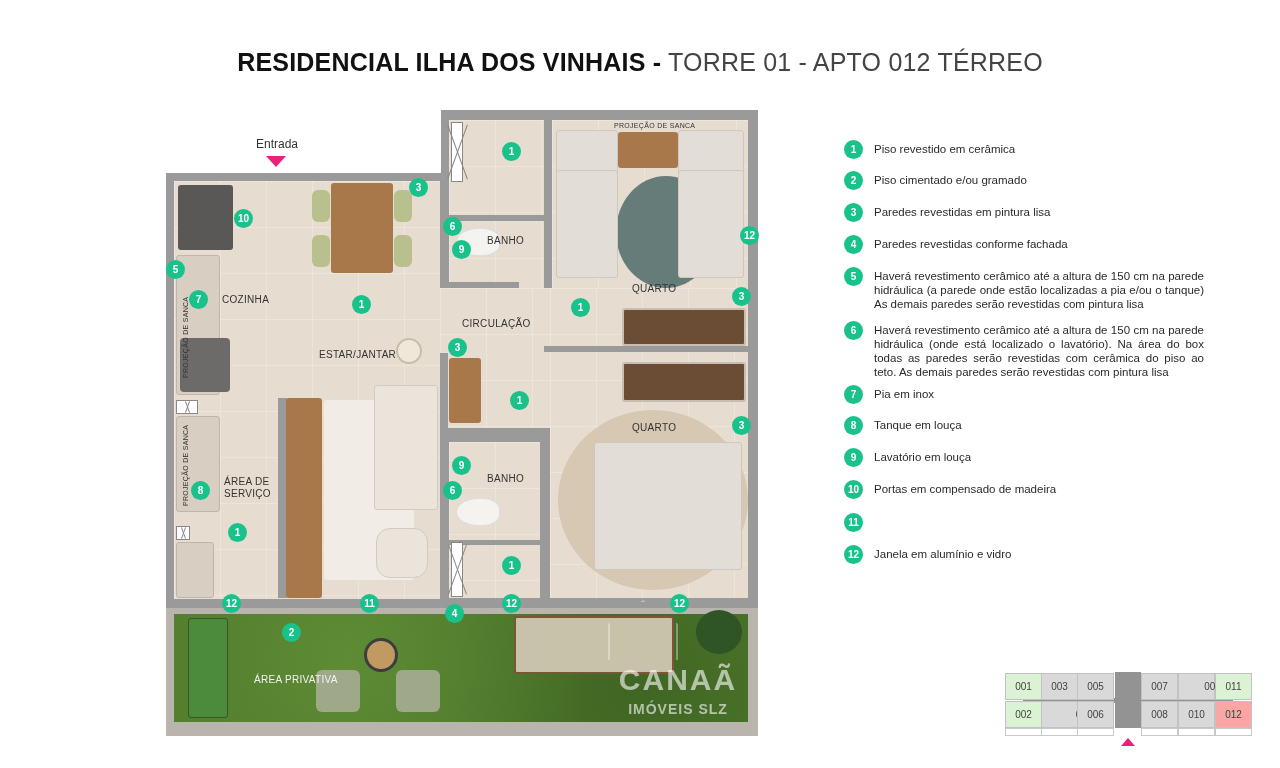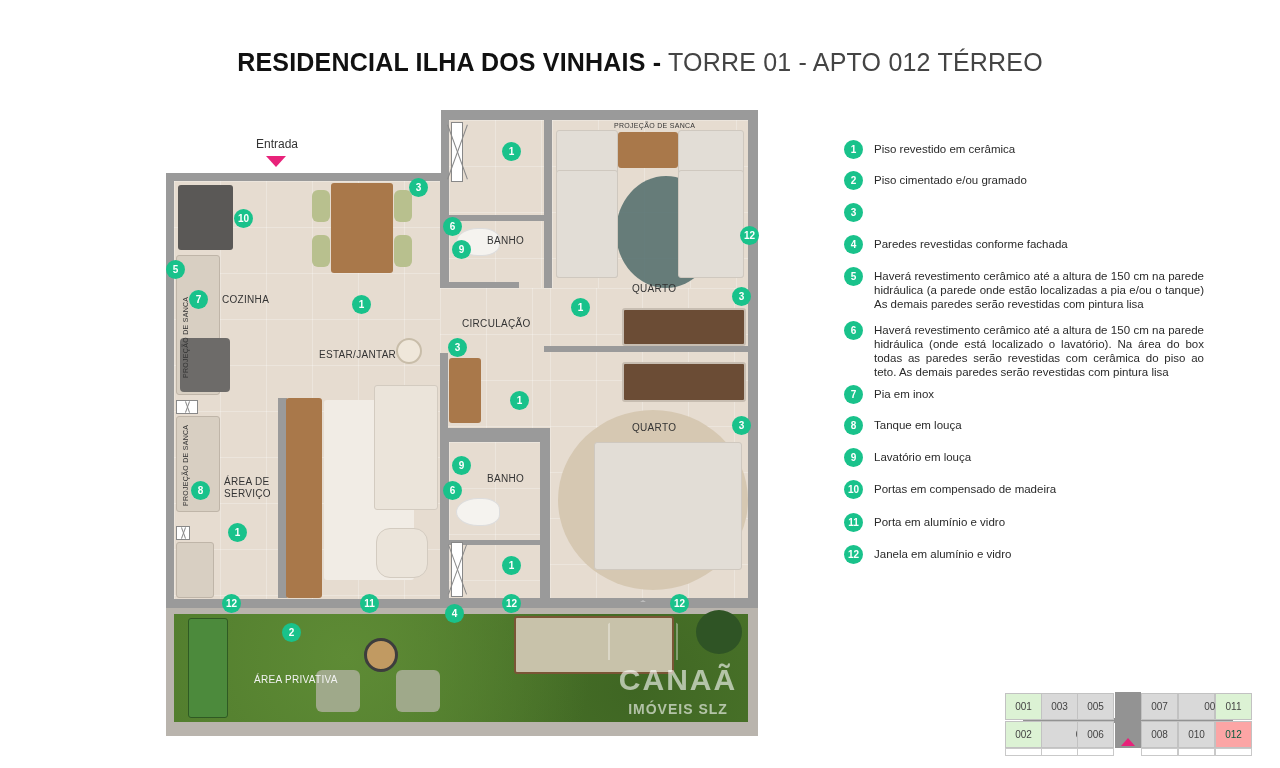--- a/index.html
+++ b/index.html
@@ -50,21 +50,21 @@
   .watermark .wm-sub { font-size: 14px; font-weight: 700; letter-spacing: 1px; margin-top: 6px; }
   .wm-house { position: absolute; left: 608px; top: 600px; width: 70px; height: 60px; border: 2px solid rgba(255,255,255,0.35); border-bottom: none; transform: rotate(0deg); clip-path: polygon(50% 0, 100% 40%, 100% 100%, 0 100%, 0 40%); }
 
   
   .legend { position: absolute; left: 844px; top: 140px; width: 365px; }
   .legend-item { position: absolute; left: 0; display: flex; align-items: flex-start; }
   .legend-item .badge { position: static; flex: 0 0 19px; margin-right: 11px; }
   .legend-text { font-size: 11.5px; color: #2a2a2a; line-height: 14px; text-align: justify; width: 330px; padding-top: 2px; }
 
   
-  .keyplan { position: absolute; left: 1005px; top: 692px; width: 244px; height: 64px; }
+  .keyplan { position: absolute; left: 1005px; top: 672px; width: 244px; height: 64px; }
   .unit { position: absolute; width: 37px; height: 27px; background: #d9d9d9; border: 1px solid #c2c2c2;
     font-size: 10px; color: #444; display: flex; align-items: center; justify-content: center; }
   .unit.end { background: #dcf2d4; }
   .unit.active { background: #fca5a5; color: #0b5b3e; }
   .core { position: absolute; left: 110px; top: 0; width: 26px; height: 56px; background: #939393; }
   .corridor { position: absolute; left: 18px; top: 26px; width: 210px; height: 5px; background: #939393; }
   .balc { position: absolute; height: 8px; border: 1px solid #c9c9c9; background: #fff; }
   .key-arrow { position: absolute; left: 1121px; top: 738px; width: 0; height: 0;
     border-left: 7px solid transparent; border-right: 7px solid transparent; border-bottom: 8px solid #e8227a; }
 </style>
@@ -204,20 +204,21 @@
   <div class="legend-item" style="top:0;">
     <div class="badge">1</div>
     <div class="legend-text">Piso revestido em cerâmica</div>
   </div>
   <div class="legend-item" style="top:31px;">
     <div class="badge">2</div>
     <div class="legend-text">Piso cimentado e/ou gramado</div>
   </div>
   <div class="legend-item" style="top:63px;">
     <div class="badge">3</div>
+    <div class="legend-text">Paredes revestidas em pintura lisa</div>
   </div>
   <div class="legend-item" style="top:95px;">
     <div class="badge">4</div>
     <div class="legend-text">Paredes revestidas conforme fachada</div>
   </div>
   <div class="legend-item" style="top:127px;">
     <div class="badge">5</div>
     <div class="legend-text">Haverá revestimento cerâmico até a altura de 150 cm na parede hidráulica (a parede onde estão localizadas a pia e/ou o tanque) As demais paredes serão revestidas com pintura lisa</div>
   </div>
   <div class="legend-item" style="top:181px;">
@@ -235,21 +236,20 @@
   <div class="legend-item" style="top:308px;">
     <div class="badge">9</div>
     <div class="legend-text">Lavatório em louça</div>
   </div>
   <div class="legend-item" style="top:340px;">
     <div class="badge">10</div>
     <div class="legend-text">Portas em compensado de madeira</div>
   </div>
   <div class="legend-item" style="top:373px;">
     <div class="badge">11</div>
-    <div class="legend-text">Porta em alumínio e vidro</div>
   </div>
   <div class="legend-item" style="top:405px;">
     <div class="badge">12</div>
     <div class="legend-text">Janela em alumínio e vidro</div>
   </div>
 </div>
 
 <div class="keyplan">
   <div class="corridor"></div>
   <div class="core"></div>

